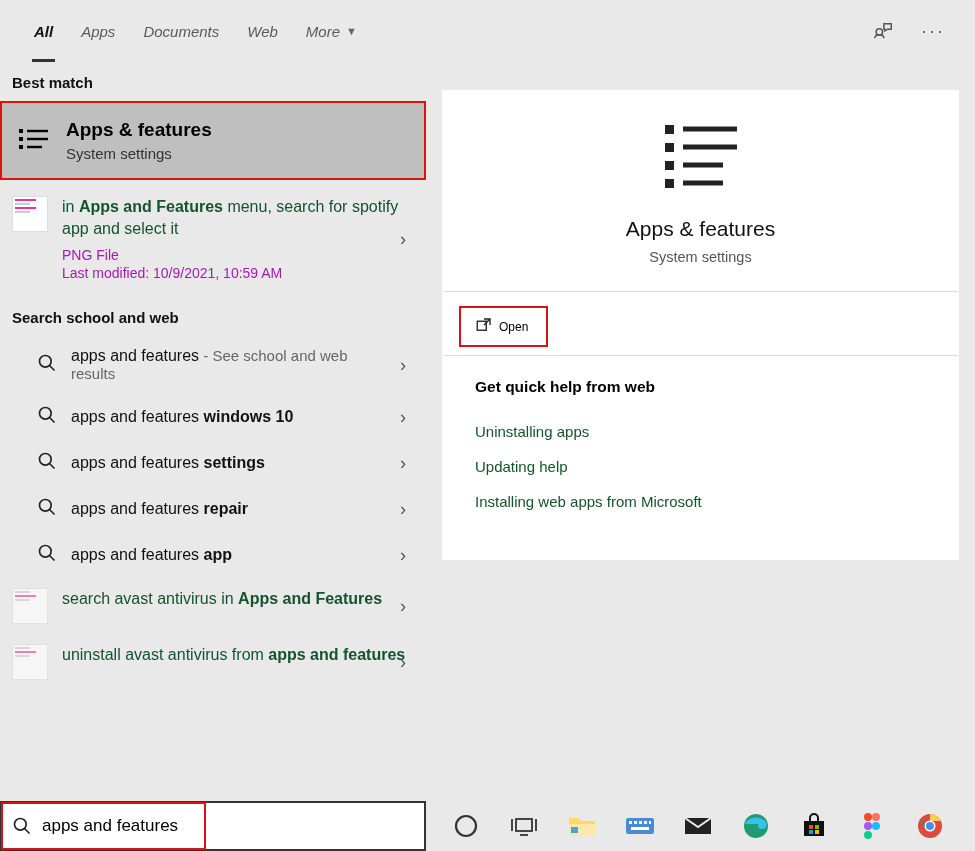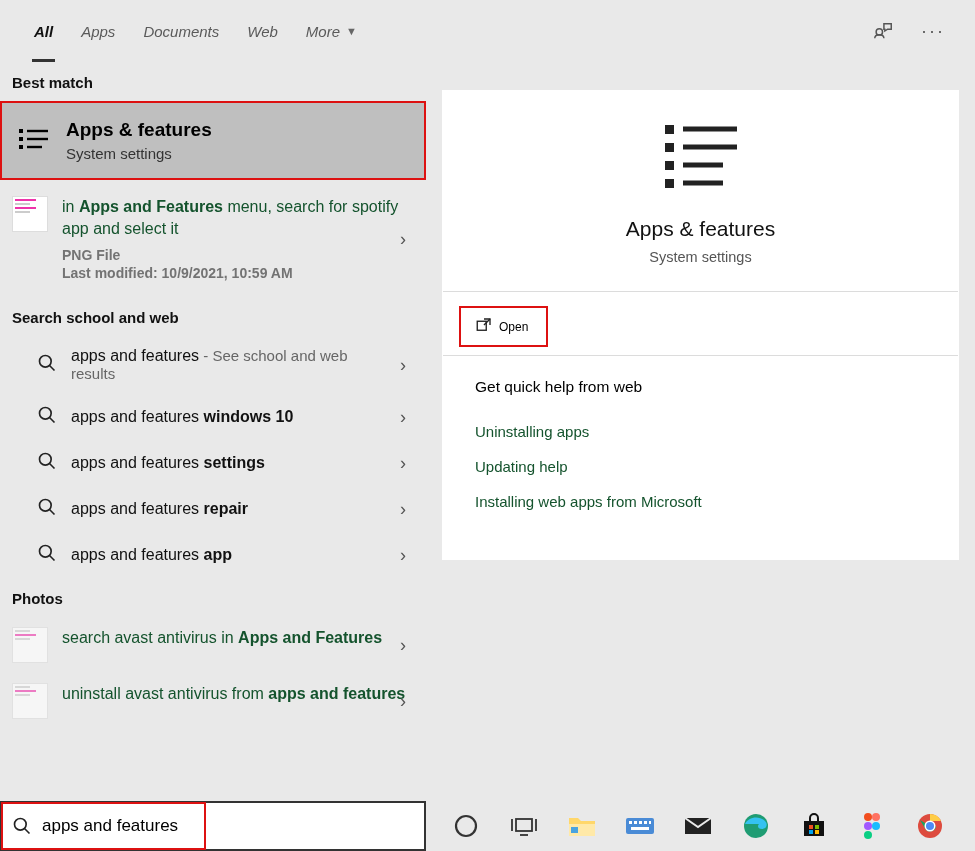--- a/index.html
+++ b/index.html
@@ -19,40 +19,40 @@
   .left { width: 426px; background:#e9e9e9; overflow:hidden; }
   .right { flex:1; padding: 28px 16px 0 16px; display:flex; flex-direction:column; align-items:stretch; }
   .preview-card { background:#fff; border:1px solid #fff; padding-bottom:40px; }
 
   .group-header { font-size: 15px; font-weight:600; padding: 12px 12px 10px 12px; color:#111; }
 
   .result { display:flex; align-items:flex-start; gap:14px; padding:10px 14px 10px 12px; position:relative; cursor:pointer; }
   .result .body-text { flex:1; min-width:0; }
   .result .chev { position:absolute; right:20px; top:50%; transform:translateY(-50%); color:#555; font-size:18px; }
   .result .title { font-size:16px; color:#14532d; line-height:1.35; }
-  .result .sub { font-size:14px; color:#737373; margin-top:2px;font-weight:bold; }
+  .result .sub { font-size:14px; color:#a21caf; margin-top:2px; }
 
   .best-match { background:#bfbfbf; border:2px solid #d11; padding:16px 14px; display:flex; gap:14px; align-items:center; cursor:pointer; }
   .best-match .title { font-size:19px; font-weight:700; color:#000; }
   .best-match .sub { font-size:15px; color:#333; margin-top:4px; }
 
   .sugg { display:flex; align-items:center; gap:14px; padding:11px 14px; cursor:pointer; position:relative;margin-left:23px; }
   .sugg .txt { font-size:16px; color:#111; }
   .sugg .txt .gray { color:#666; font-size:15px; }
   .sugg .chev { position:absolute; right:20px; top:50%; transform:translateY(-50%); color:#555; font-size:18px; }
 
   
   .preview-hero { display:flex; flex-direction:column; align-items:center; padding:28px 0 26px 0; border-bottom:1px solid #dcdcdc; }
   .preview-title { font-size:21px; color:#111; margin-top:22px; }
   .preview-sub { font-size:14.5px; color:#555; margin-top:8px; }
 
   .actions { padding:14px 16px 8px 16px; border-bottom:1px solid #dcdcdc; }
   .action-row { display:inline-flex; align-items:center; gap:6px; padding:8px 18px 8px 14px; border:2px solid #d11; cursor:pointer; font-size:12px; }
   .quick-help { padding:22px 28px 0 32px; }
-  .quick-help h4 { font-size:15.5px; font-weight:400; margin-bottom:18px; }
+  .quick-help h4 { font-size:15.5px; font-weight:700; margin-bottom:18px; }
   .quick-link { font-size:15px; color:#14532d; padding:9px 0; cursor:pointer; }
 
   
   .bottom { position:absolute; left:0; right:0; bottom:0; height:50px; display:flex; }
   .searchbox-wrap { width:426px; height:50px; background:#fff; border:2px solid #333; display:flex; align-items:center; position:relative; }
   .searchbox-wrap .red-outline { position:absolute; left:-1px; top:-1px; width:205px; height:48px; border:2px solid #d11; pointer-events:none; }
   .searchbox-wrap .mag { width:40px; display:flex; align-items:center; justify-content:center; }
   .searchbox { flex:1; border:none; outline:none; font-size:17px; padding:4px 8px 4px 0; font-family:inherit; }
   @keyframes blink { 50% { opacity:0; } }
 
@@ -185,21 +185,20 @@
       <div class="icon-box">
         <svg width="20" height="20" viewBox="0 0 24 24" fill="none" stroke="#222" stroke-width="2">
             <circle cx="10" cy="10" r="7"></circle>
             <line x1="15" y1="15" x2="21" y2="21"></line>
           </svg>
       </div>
       <div class="txt"><span>apps and features </span><span class="bold">app</span></div>
       <div class="chev">›</div>
     </div>
 
-    <div class="group-header">Photos</div>
 
     <div class="result">
       <div class="thumb" style="opacity:.6;">
         <div class="line s"></div>
           <div class="line"></div>
           <div class="line s"></div>
       </div>
       <div class="body-text">
         <div class="title"><span>search avast antivirus in </span><span class="bold">Apps and Features</span></div>
       </div>

